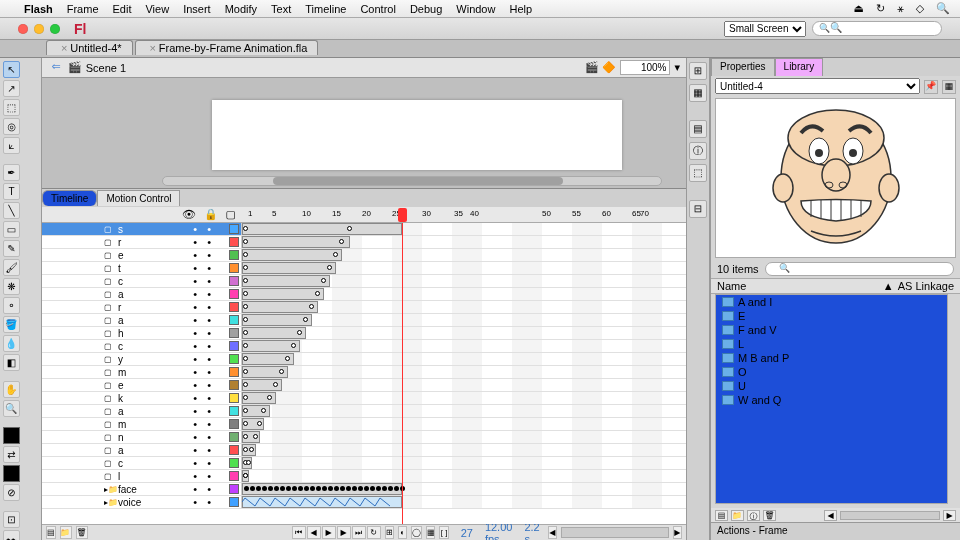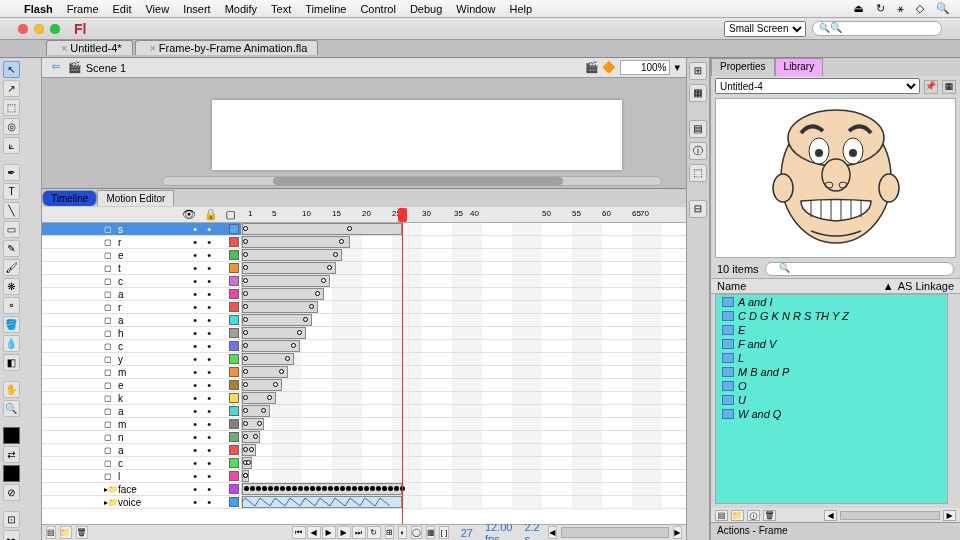--- a/index.html
+++ b/index.html
@@ -90,21 +90,21 @@
 .rtabs .tab { padding: 2px 8px; font-size: 10px; border: 1px solid #999; border-bottom: none; background: #cfcfcf; }
 .rtabs .tab.active { background: #f0abfc; }
 .lib-doc { height: 20px; padding: 2px 4px; display: flex; gap: 4px; align-items: flex-end; }
 .lib-doc select { flex: 1; font-size: 10px; height: 16px; }
 .lib-preview { height: 160px; background: #fff; margin: 2px 4px; border: 1px solid #aaa; display: flex; align-items: center; justify-content: center; }
 .face-svg { width: 130px; height: 150px; }
 .lib-count { height: 18px; padding: 2px 6px; display: flex; align-items: center; gap: 6px; }
 .lib-count .search { flex: 1; height: 14px; border-radius: 7px; border: 1px solid #aaa; background: #fff; font-size: 9px; padding-left: 14px; }
 .lib-head { height: 16px; background: #e0e0e0; border-top: 1px solid #aaa; border-bottom: 1px solid #aaa; display: flex; padding: 0 6px; font-size: 10px; align-items: center; }
 .lib-head .col1 { flex: 1; }
-.lib-list { flex: 1; background: #5eead4; margin: 0 12px 4px 4px; border: 1px solid #aaa; overflow-y: auto; font-style: italic; }
+.lib-list { flex: 1; background: #1d4ed8; margin: 0 12px 4px 4px; border: 1px solid #aaa; overflow-y: auto; }
 .lib-item { height: 14px; display: flex; align-items: center; padding-left: 6px; font-size: 10px; gap: 4px; }
 .lib-item .licon { width: 12px; height: 10px; background: #6ab0e8; border: 1px solid #3a7ab0; font-size: 7px; text-align: center; }
 .lib-foot { height: 14px; background: #e0e0e0; display: flex; padding: 0 4px; gap: 3px; align-items: center; }
 .lib-foot .fbtn { width: 13px; height: 11px; border: 1px solid #aaa; background: #eee; font-size: 8px; text-align: center; }
 .actions-bar { height: 18px; background: #cfcfcf; border-top: 1px solid #999; padding: 2px 6px; font-size: 10px; }
 </style>
 </head>
 <body>
 
 <div class="menubar">
@@ -198,21 +198,21 @@
     <div class="stage-area">
       <div class="stage"></div>
       <div class="stage-scroll">
           <div class="thumb"></div>
         </div>
     </div>
 
     <div class="tlpanel">
       <div class="tltabs">
         <div class="tab active">Timeline</div>
-        <div class="tab">Motion Editor</div>
+        <div class="tab">Motion Control</div>
       </div>
       <div class="tlhead">
         <div class="layerhead">
           <span>👁</span>
           <span>🔒</span>
           <span>▢</span>
         </div>
         <div class="ruler" id="ruler">
           <div class="playhead-head" style="left:156px;top:1px"></div>
         <span class="tick" style="left: 6px;">1</span>
@@ -697,24 +697,20 @@
       <span style="margin-right:4px">▲</span>
       <span>AS Linkage</span>
     </div>
     <div class="lib-list" id="liblist">
         <div class="lib-item">
           <span class="licon"></span>
           <span>A and I</span>
         </div>
         <div class="lib-item">
           <span class="licon"></span>
-          <span>C D G K N R S TH Y Z</span>
-        </div>
-        <div class="lib-item">
-          <span class="licon"></span>
           <span>E</span>
         </div>
         <div class="lib-item">
           <span class="licon"></span>
           <span>F and V</span>
         </div>
         <div class="lib-item">
           <span class="licon"></span>
           <span>L</span>
         </div>

